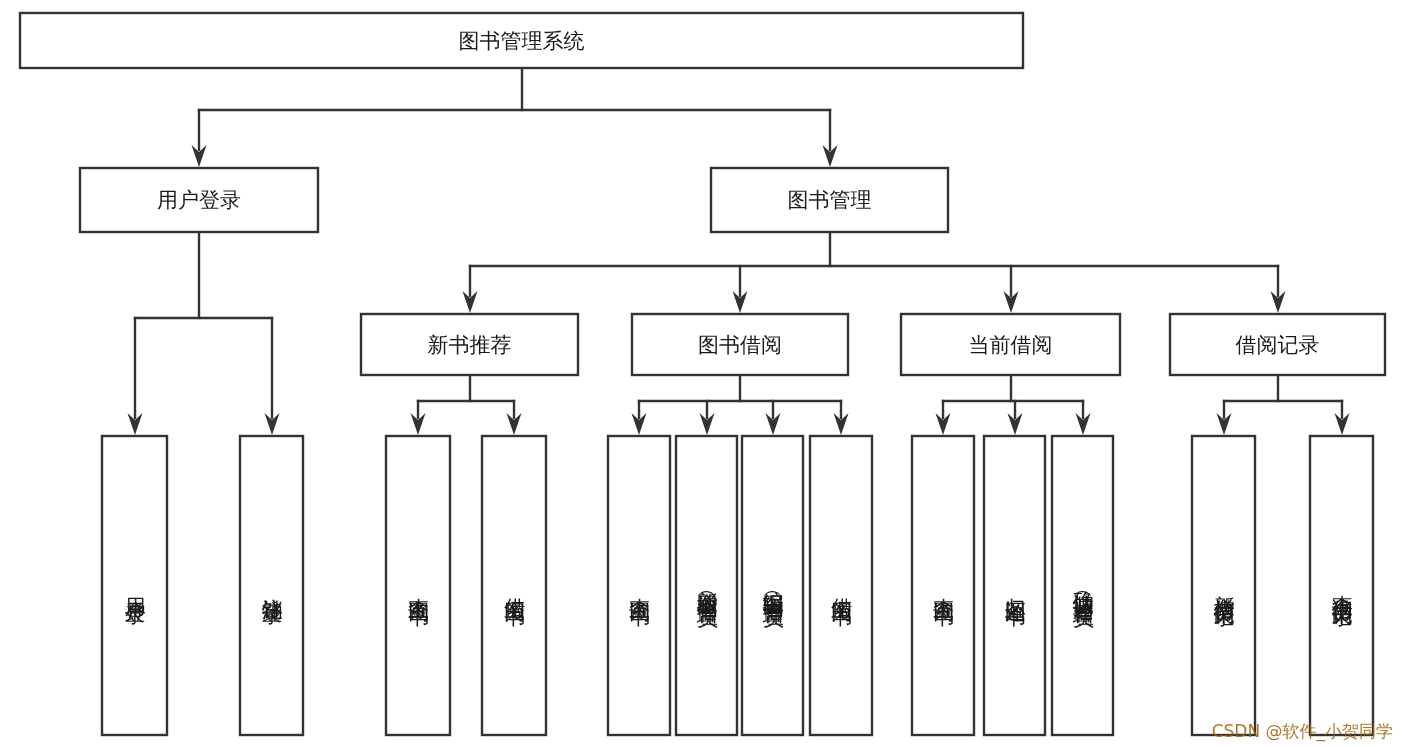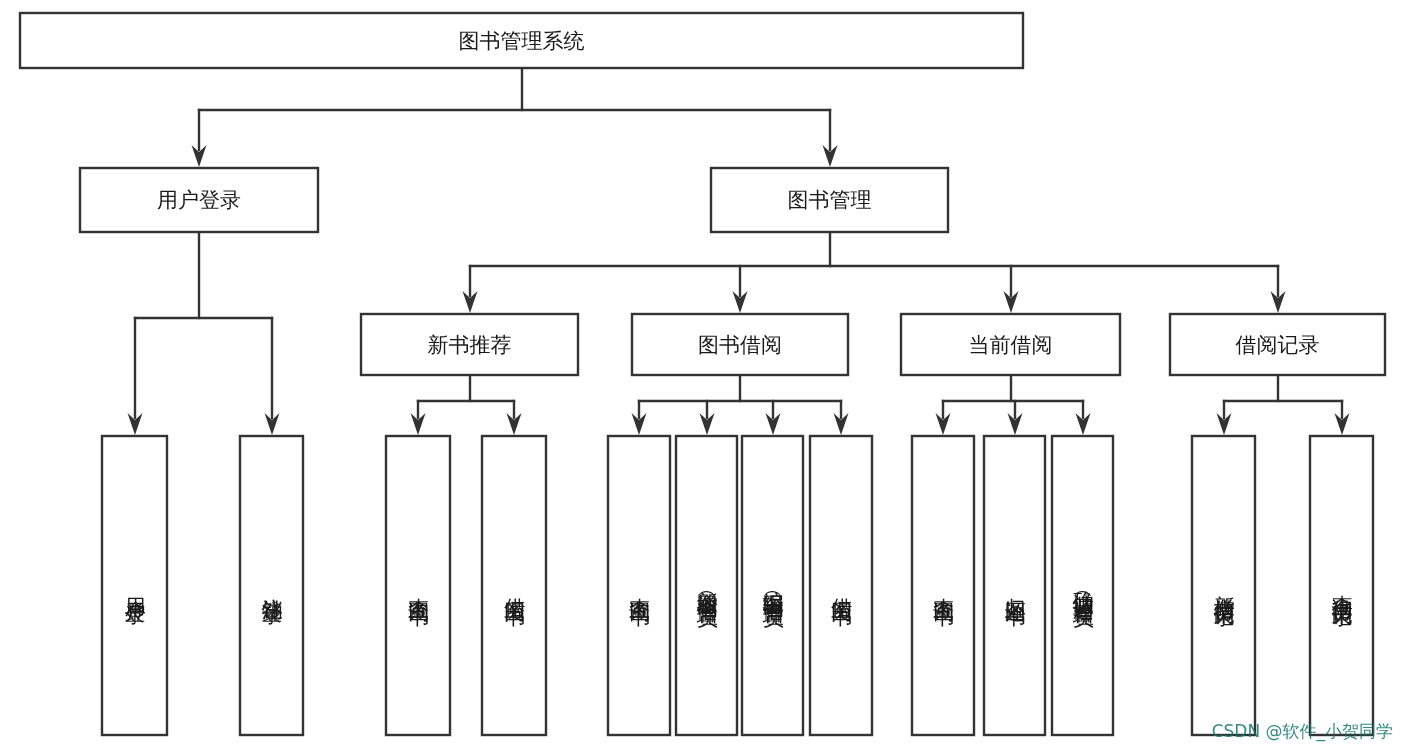--- a/index.html
+++ b/index.html
@@ -63,21 +63,21 @@
     text-align: center;
     white-space: nowrap;
     pointer-events: none;
   }
   .watermark {
     position: absolute;
     right: 12px;
     bottom: 4px;
     font-family: "DejaVu Sans", "Liberation Sans", sans-serif;
     font-size: 17px;
-    color: #0f766e;
+    color: #a16207;
     opacity: 0.85;
     white-space: nowrap;
   }
 </style>
 </head>
 <body>
 
 <div id="diagram-root">
   <svg id="diagram-svg" viewBox="0 0 1405 747">
     <g id="edges-layer">

